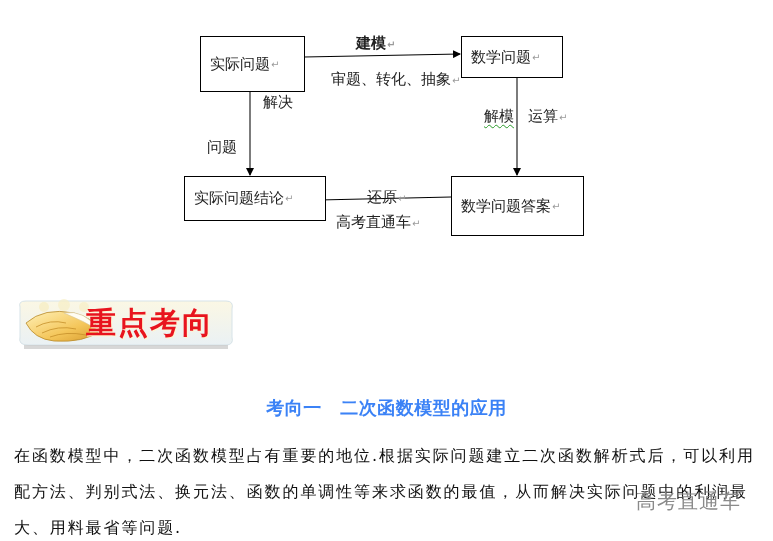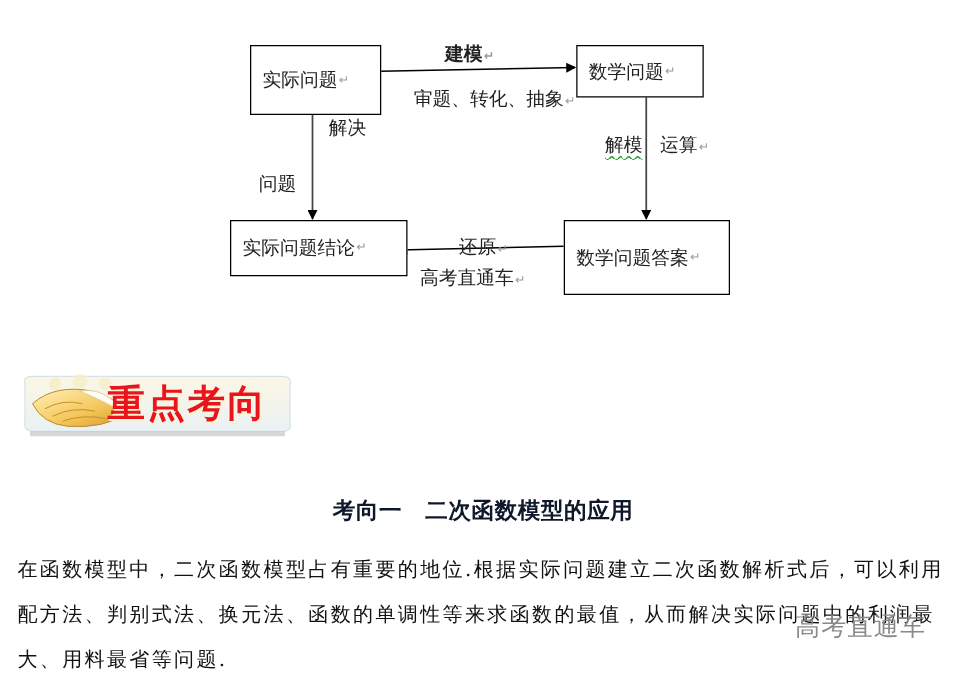--- a/index.html
+++ b/index.html
@@ -15,21 +15,21 @@
   .pm { color:#9a9a9a; font-size:10px; margin-left:1px; }
   svg.diagram { position:absolute; left:0; top:0; }
   .banner { position:absolute; left:14px; top:297px; width:222px; height:56px; }
   .banner-text {
     position:absolute; left:72px; top:6px; font-family:"DejaVu Serif","Liberation Serif",serif;
     font-size:30px; font-weight:bold; color:#e8141e; letter-spacing:2px; white-space:nowrap;
     text-shadow: 1px 1px 0 #fff5d0;
   }
   .section-title {
     position:absolute; left:0; width:773px; top:396px; text-align:center;
-    font-size:18px; font-weight:bold; color:#0f172a; white-space:nowrap; letter-spacing:0.5px;
+    font-size:18px; font-weight:bold; color:#3b82f6; white-space:nowrap; letter-spacing:0.5px;
   }
   .para {
     position:absolute; left:14px; top:438px; width:752px; font-size:16px; line-height:36px;
     letter-spacing:1.9px; color:#111; font-family:"DejaVu Serif","Liberation Serif",serif;
   }
   .watermark {
     position:absolute; left:636px; top:488px; font-size:20px; color:#8a8a8a; white-space:nowrap;
     letter-spacing:1px;
   }
   .squig { text-decoration: underline wavy #2a9a2a; text-decoration-thickness:1px; text-underline-offset:3px; }

